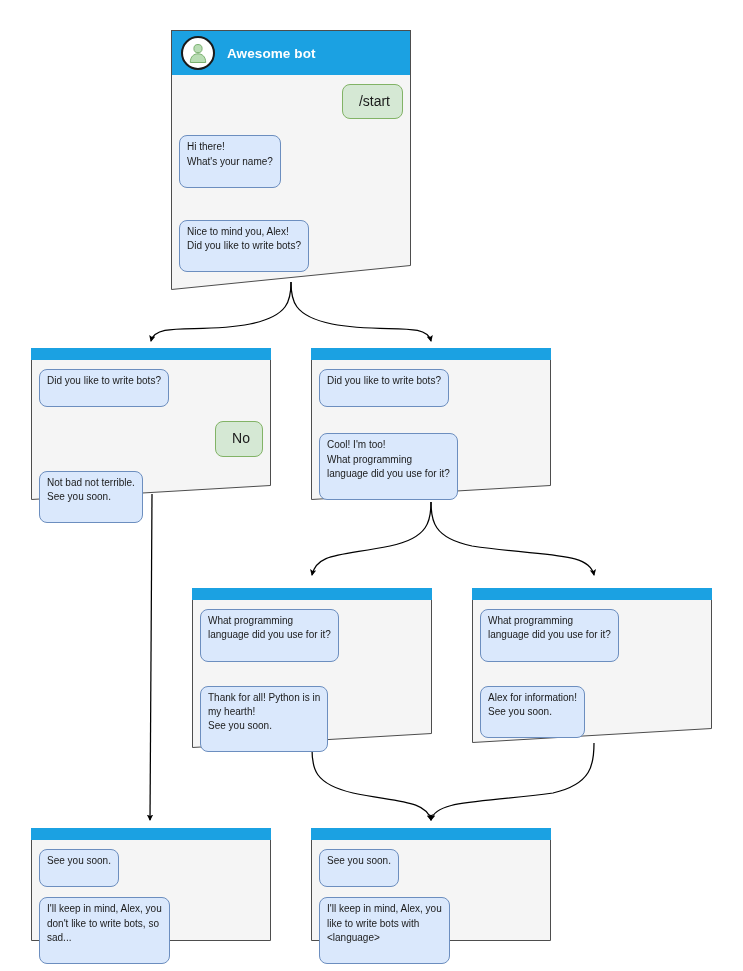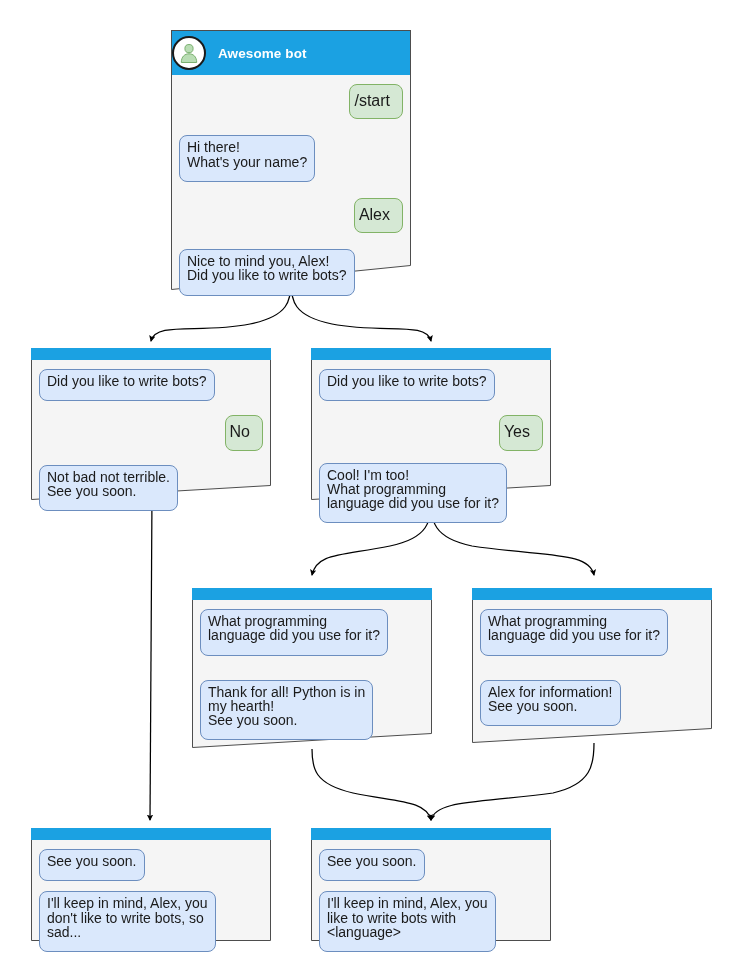--- a/index.html
+++ b/index.html
@@ -47,20 +47,21 @@
     width: 100%;
     background: #1ba1e2;
     box-sizing: border-box;
   }
   .node-header.tall {
     height: 45px;
     border: 1px solid #4d4d4d;
     border-bottom: none;
     display: flex;
     align-items: center;
+    padding-left: 9px;
   }
 
   .avatar {
     width: 34px;
     height: 34px;
     border-radius: 50%;
     background: #ffffff;
     border: 2px solid #1a1a1a;
     box-sizing: border-box;
     display: flex;
@@ -85,36 +86,36 @@
     bottom: 0;
     padding: 9px 8px 0 8px;
     box-sizing: border-box;
   }
   .chat.under-tall { top: 45px; }
 
   .bubble {
     display: inline-block;
     box-sizing: border-box;
     border-radius: 8px;
-    padding: 4px 7px 12px 7px;
-    font-size: 14px;
+    padding: 4px 7px 18px 7px;
+    font-size: 10px;
     line-height: 14.3px;
     color: #1a1a1a;
     white-space: pre-line;
     border: 1px solid;
   }
   .bubble.bot {
     background: #dae8fc;
     border-color: #6c8ebf;
   }
   .bubble.user {
     background: #d5e8d4;
     border-color: #82b366;
-    padding: 9px 12px 10px 4px;
-    font-size: 16px;
+    padding: 9px 12px 10px 16px;
+    font-size: 14px;
   }
 
   .row { display: block; }
   .row.right { text-align: right; }
   .row.left { text-align: left; }
   .sp-10 { height: 10px; }
   .sp-12 { height: 12px; }
   .sp-14 { height: 14px; }
   .sp-16 { height: 16px; }
 </style>
@@ -158,21 +159,20 @@
       </svg>
     </div>
     <span class="bot-title">Awesome bot</span>
   </div>
   <div class="chat under-tall">
     <div class="row right"><span class="bubble user">/start</span></div>
     <div class="sp-16"></div>
     <div class="row left"><span class="bubble bot">Hi there!
 What's your name?</span></div>
     <div class="sp-16"></div>
-    <div class="row right"><span class="bubble user">Alex</span></div>
     <div class="sp-16"></div>
     <div class="row left"><span class="bubble bot">Nice to mind you, Alex!
 Did you like to write bots?</span></div>
   </div>
 </div>
 
 <div class="node" style="left:31px; top:348px; width:240px; height:152px;">
   <svg class="node-shape" viewBox="0 0 240 152" preserveAspectRatio="none" xmlns="http://www.w3.org/2000/svg">
     <path d="M0.5,0.5 L239.5,0.5 L239.5,137.5 L0.5,151.5 Z" fill="#f5f5f5" stroke="#4d4d4d" stroke-width="1"></path>
   </svg>
@@ -188,21 +188,20 @@
 </div>
 
 <div class="node" style="left:311px; top:348px; width:240px; height:152px;">
   <svg class="node-shape" viewBox="0 0 240 152" preserveAspectRatio="none" xmlns="http://www.w3.org/2000/svg">
     <path d="M0.5,0.5 L239.5,0.5 L239.5,137.5 L0.5,151.5 Z" fill="#f5f5f5" stroke="#4d4d4d" stroke-width="1"></path>
   </svg>
   <div class="node-header"></div>
   <div class="chat">
     <div class="row left"><span class="bubble bot">Did you like to write bots?</span></div>
     <div class="sp-14"></div>
-    <div class="row right"><span class="bubble user">Yes</span></div>
     <div class="sp-12"></div>
     <div class="row left"><span class="bubble bot">Cool! I'm too!
 What programming
 language did you use for it?</span></div>
   </div>
 </div>
 
 <div class="node" style="left:192px; top:588px; width:240px; height:160px;">
   <svg class="node-shape" viewBox="0 0 240 160" preserveAspectRatio="none" xmlns="http://www.w3.org/2000/svg">
     <path d="M0.5,0.5 L239.5,0.5 L239.5,145.5 L0.5,159.5 Z" fill="#f5f5f5" stroke="#4d4d4d" stroke-width="1"></path>

